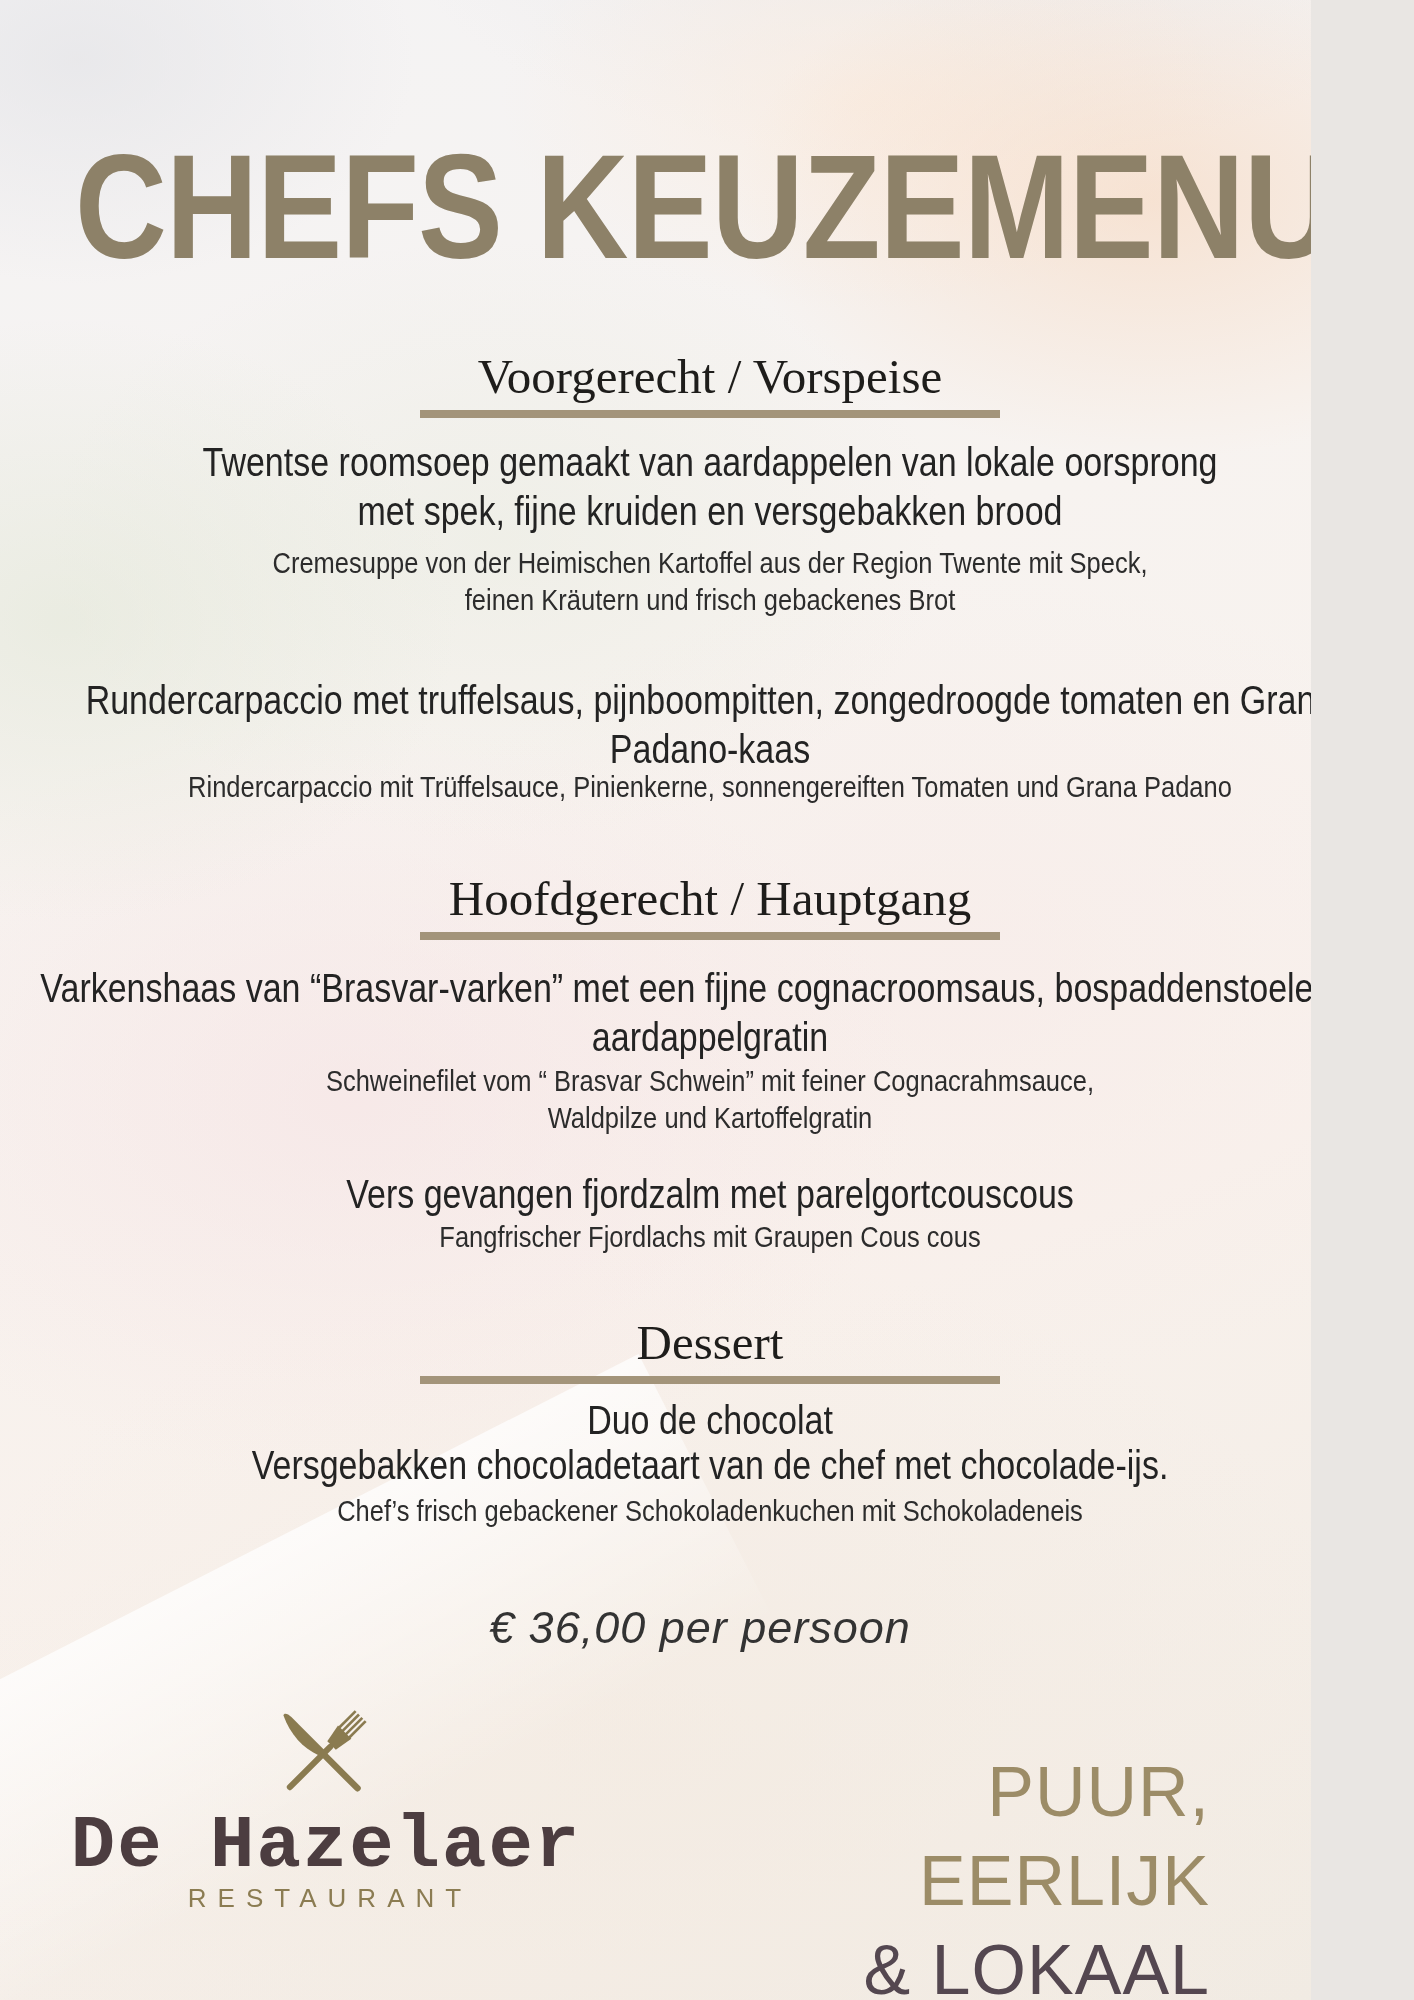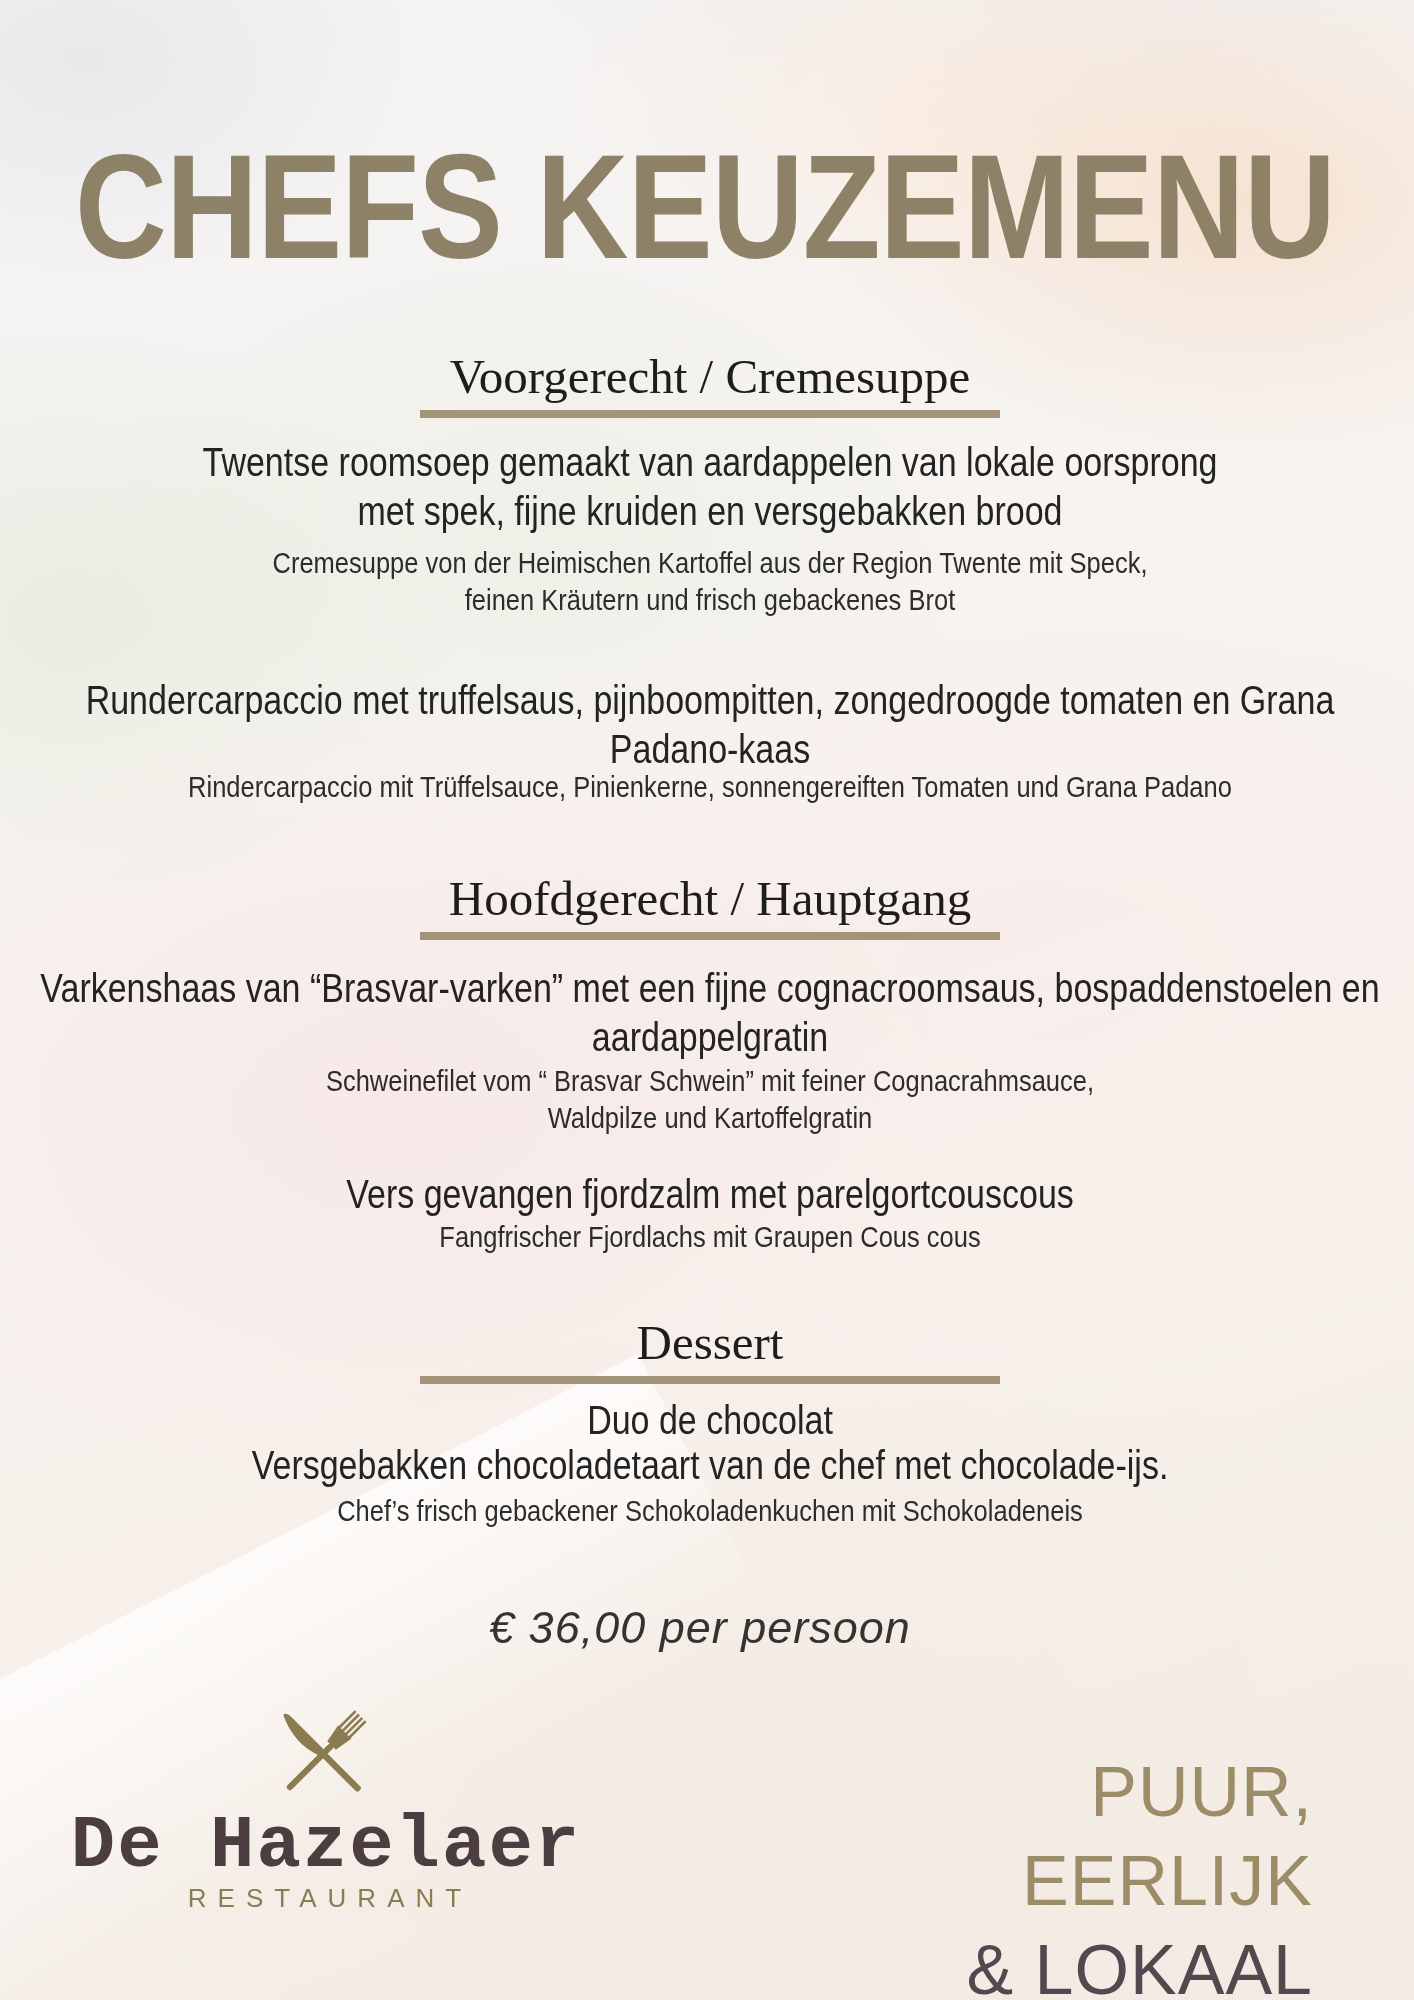--- a/index.html
+++ b/index.html
@@ -1,17 +1,17 @@
 <!DOCTYPE html>
 <html><head>
 <meta charset="utf-8">
 <style>
   html,body { margin:0; padding:0; background:#e9e6e3; }
   .page {
-    position:relative; width:1414px; height:2000px; overflow:hidden;
+    position:relative; width:1311px; height:2000px; overflow:hidden;
     font-family:"Liberation Sans", sans-serif; color:#262626;
     background:
       radial-gradient(620px 380px at 88% 10%, rgba(247,213,186,0.55), transparent 68%),
       radial-gradient(520px 300px at 66% 5%,  rgba(251,236,223,0.70), transparent 70%),
       radial-gradient(760px 340px at 72% -4%, rgba(234,233,234,0.80), transparent 72%),
       radial-gradient(480px 320px at 6% 3%,   rgba(228,228,231,0.70), transparent 70%),
       radial-gradient(560px 430px at 5% 31%,  rgba(219,227,206,0.45), transparent 70%),
       radial-gradient(640px 430px at 38% 27%, rgba(228,233,218,0.40), transparent 70%),
       radial-gradient(780px 530px at 27% 55%, rgba(246,225,227,0.55), transparent 72%),
       radial-gradient(840px 560px at 74% 49%, rgba(248,232,230,0.45), transparent 72%),
@@ -65,21 +65,21 @@
   .tag-dark { color:#544750; }
 </style>
 </head>
 <body>
 
 <div class="page">
 
   <h1 class="title">CHEFS KEUZEMENU</h1>
 
   <div class="section-head" style="top:348px">
-    <div class="head-text">Voorgerecht / Cremesuppe</div>
+    <div class="head-text">Voorgerecht / Vorspeise</div>
     <div class="rule"></div>
   </div>
   <div class="menu-block nl" style="top:438px">Twentse roomsoep gemaakt van aardappelen van lokale oorsprong
 met spek, fijne kruiden en versgebakken brood</div>
   <div class="menu-block de" style="top:544px">Cremesuppe von der Heimischen Kartoffel aus der Region Twente mit Speck,
 feinen Kräutern und frisch gebackenes Brot</div>
   <div class="menu-block nl" style="top:676px">Rundercarpaccio met truffelsaus, pijnboompitten, zongedroogde tomaten en Grana
 Padano-kaas</div>
   <div class="menu-block de" style="top:768px">Rindercarpaccio mit Trüffelsauce, Pinienkerne, sonnengereiften Tomaten und Grana Padano</div>
 

